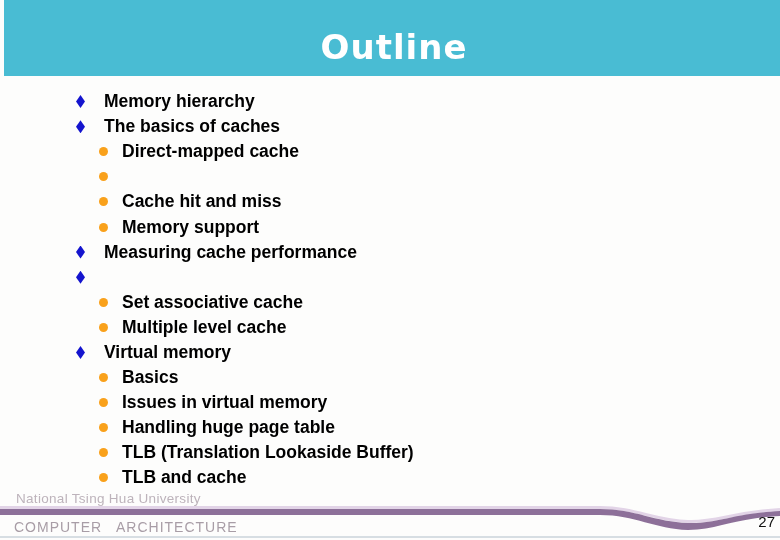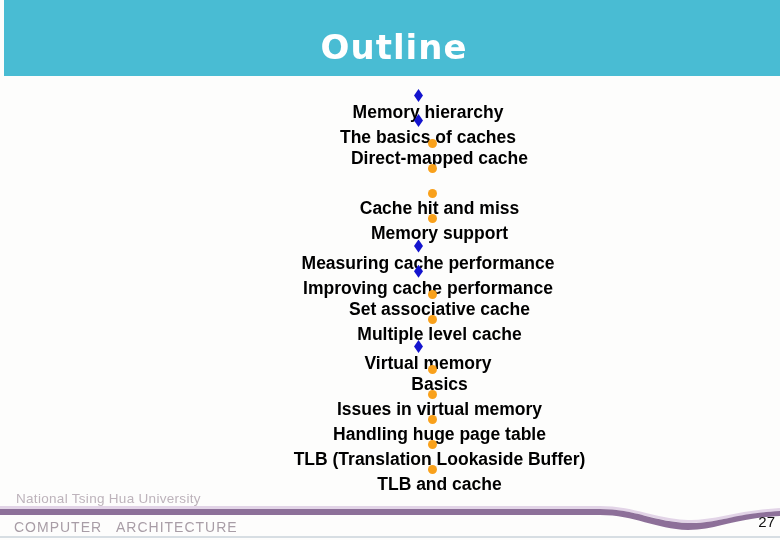--- a/index.html
+++ b/index.html
@@ -34,22 +34,22 @@
     z-index: 2;
   }
   .item {
     display: flex; align-items: center;
     height: 25.1px;
     font-weight: bold;
     font-size: 17.5px;
     color: #000000;
     white-space: nowrap;
   }
-  .item.level-1 { padding-left: 76px; flex-direction: column; }
-  .item.level-2 { padding-left: 99px; flex-direction: column; }
+  .item.level-1 { padding-left: 76px; }
+  .item.level-2 { padding-left: 99px; }
   .diamond-bullet {
     flex: 0 0 auto;
     width: 9px; height: 13px;
     background: #1414CE;
     clip-path: polygon(50% 0, 100% 50%, 50% 100%, 0 50%);
     margin-right: 19px;
   }
   .circle-bullet {
     flex: 0 0 auto;
     width: 9px; height: 9px;
@@ -135,21 +135,20 @@
         <span class="item-text">Memory support</span>
       </div>
       <div class="item level-1">
         <span class="diamond-bullet"></span>
 
         <span class="item-text">Measuring cache performance</span>
       </div>
       <div class="item level-1">
         <span class="diamond-bullet"></span>
 
-        <span class="item-text">Improving cache performance</span>
       </div>
       <div class="item level-2">
 
         <span class="circle-bullet"></span>
         <span class="item-text">Set associative cache</span>
       </div>
       <div class="item level-2">
 
         <span class="circle-bullet"></span>
         <span class="item-text">Multiple level cache</span>

